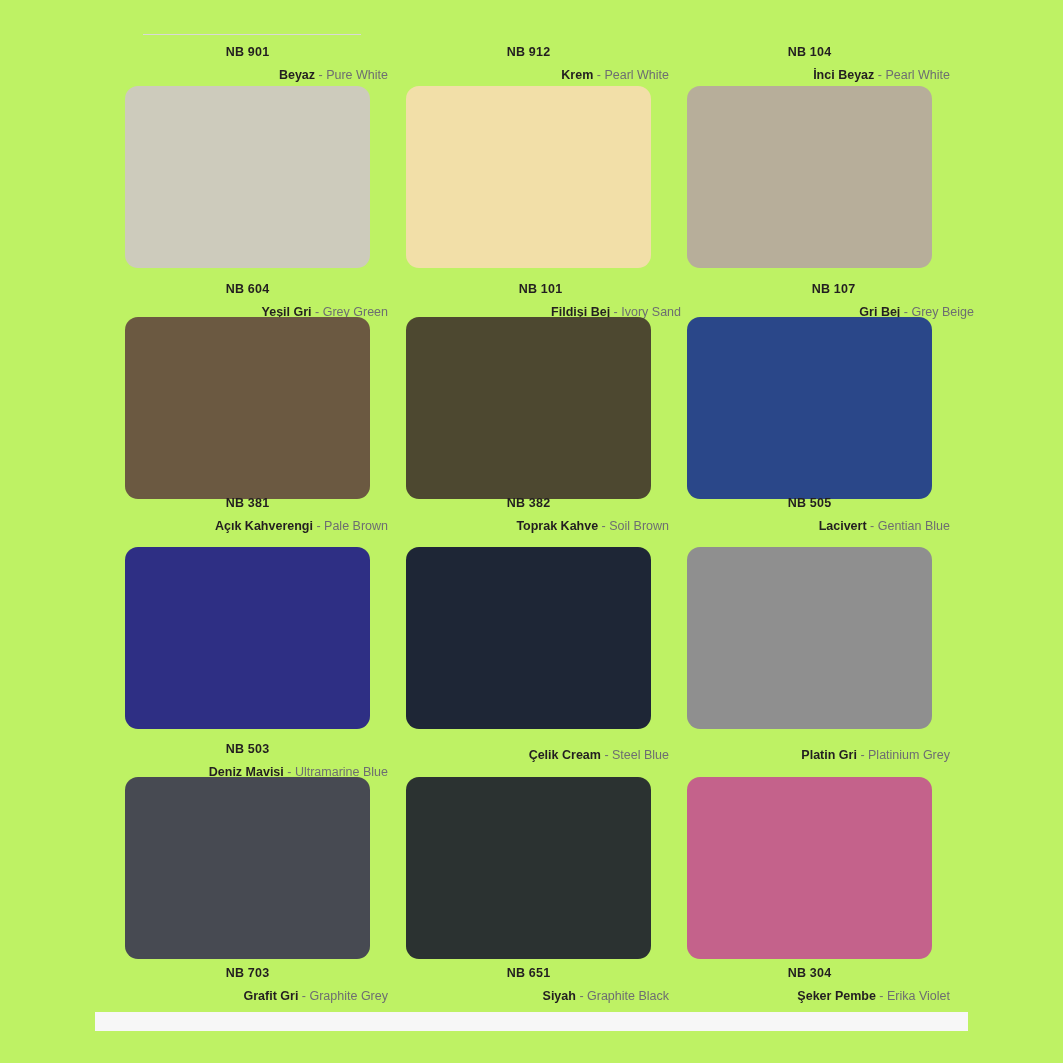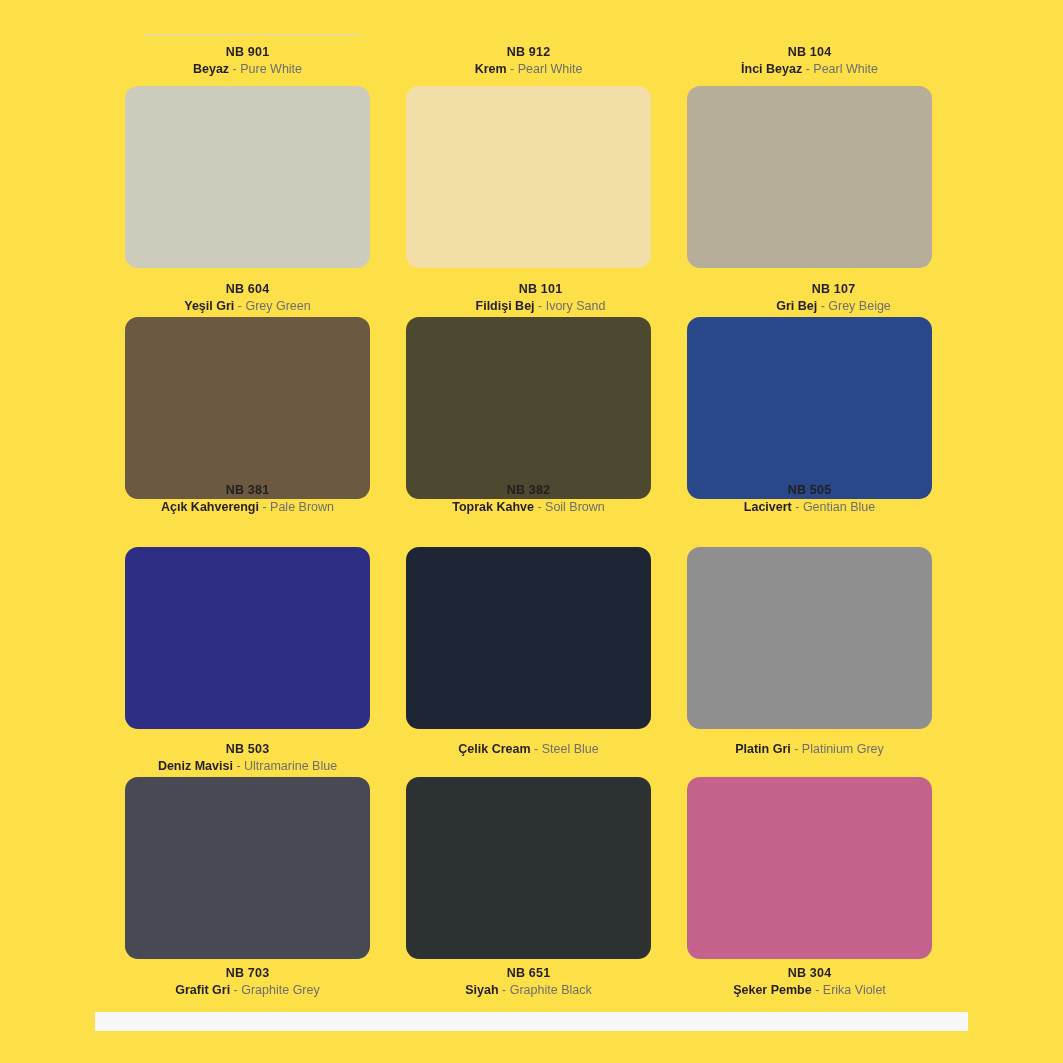--- a/index.html
+++ b/index.html
@@ -13,21 +13,21 @@
     background: #ffffff;
     font-family: "Liberation Sans", sans-serif;
     -webkit-font-smoothing: antialiased;
     overflow: hidden;
   }
 
   .page {
     position: relative;
     width: 1063px;
     height: 1063px;
-    background: #fde047;
+    background: #bef264;
   }
 
   
   .top-rule {
     position: absolute;
     left: 143px;
     top: 34px;
     width: 218px;
     height: 1px;
     background: #d8d8d8;
@@ -68,22 +68,23 @@
     font-size: 12.5px;
     font-weight: bold;
     color: #231f20;
     letter-spacing: 0.2px;
     display: block;
   }
   .names {
     font-size: 12.5px;
     color: #6d6e71;
     display: block;
-    margin-top: 0;
+    margin-top: 6px;
     white-space: nowrap;
+    text-align: right;
   }
   .name-tr {
     font-weight: bold;
     color: #231f20;
   }
   .dash {
     color: #6d6e71;
   }
   .name-en {
     color: #6d6e71;
@@ -165,21 +166,21 @@
         <div class="swatch" style="background:#6b5941;"></div>
       </div>
       <div class="swatch-cell">
         <div class="swatch" style="background:#4d4830;"></div>
       </div>
       <div class="swatch-cell">
         <div class="swatch" style="background:#2a4789;"></div>
       </div>
     </div>
 
-    <div class="label-row" style="top:482px;">
+    <div class="label-row" style="top:495px;">
       <div class="label-cell col0">
         <span class="code">NB 381</span>
         <span class="names"><span class="name-tr">Açık Kahverengi</span><span class="dash"> - </span><span class="name-en">Pale Brown</span></span>
       </div>
       <div class="label-cell">
         <span class="code">NB 382</span>
         <span class="names"><span class="name-tr">Toprak Kahve</span><span class="dash"> - </span><span class="name-en">Soil Brown</span></span>
       </div>
       <div class="label-cell">
         <span class="code">NB 505</span>

